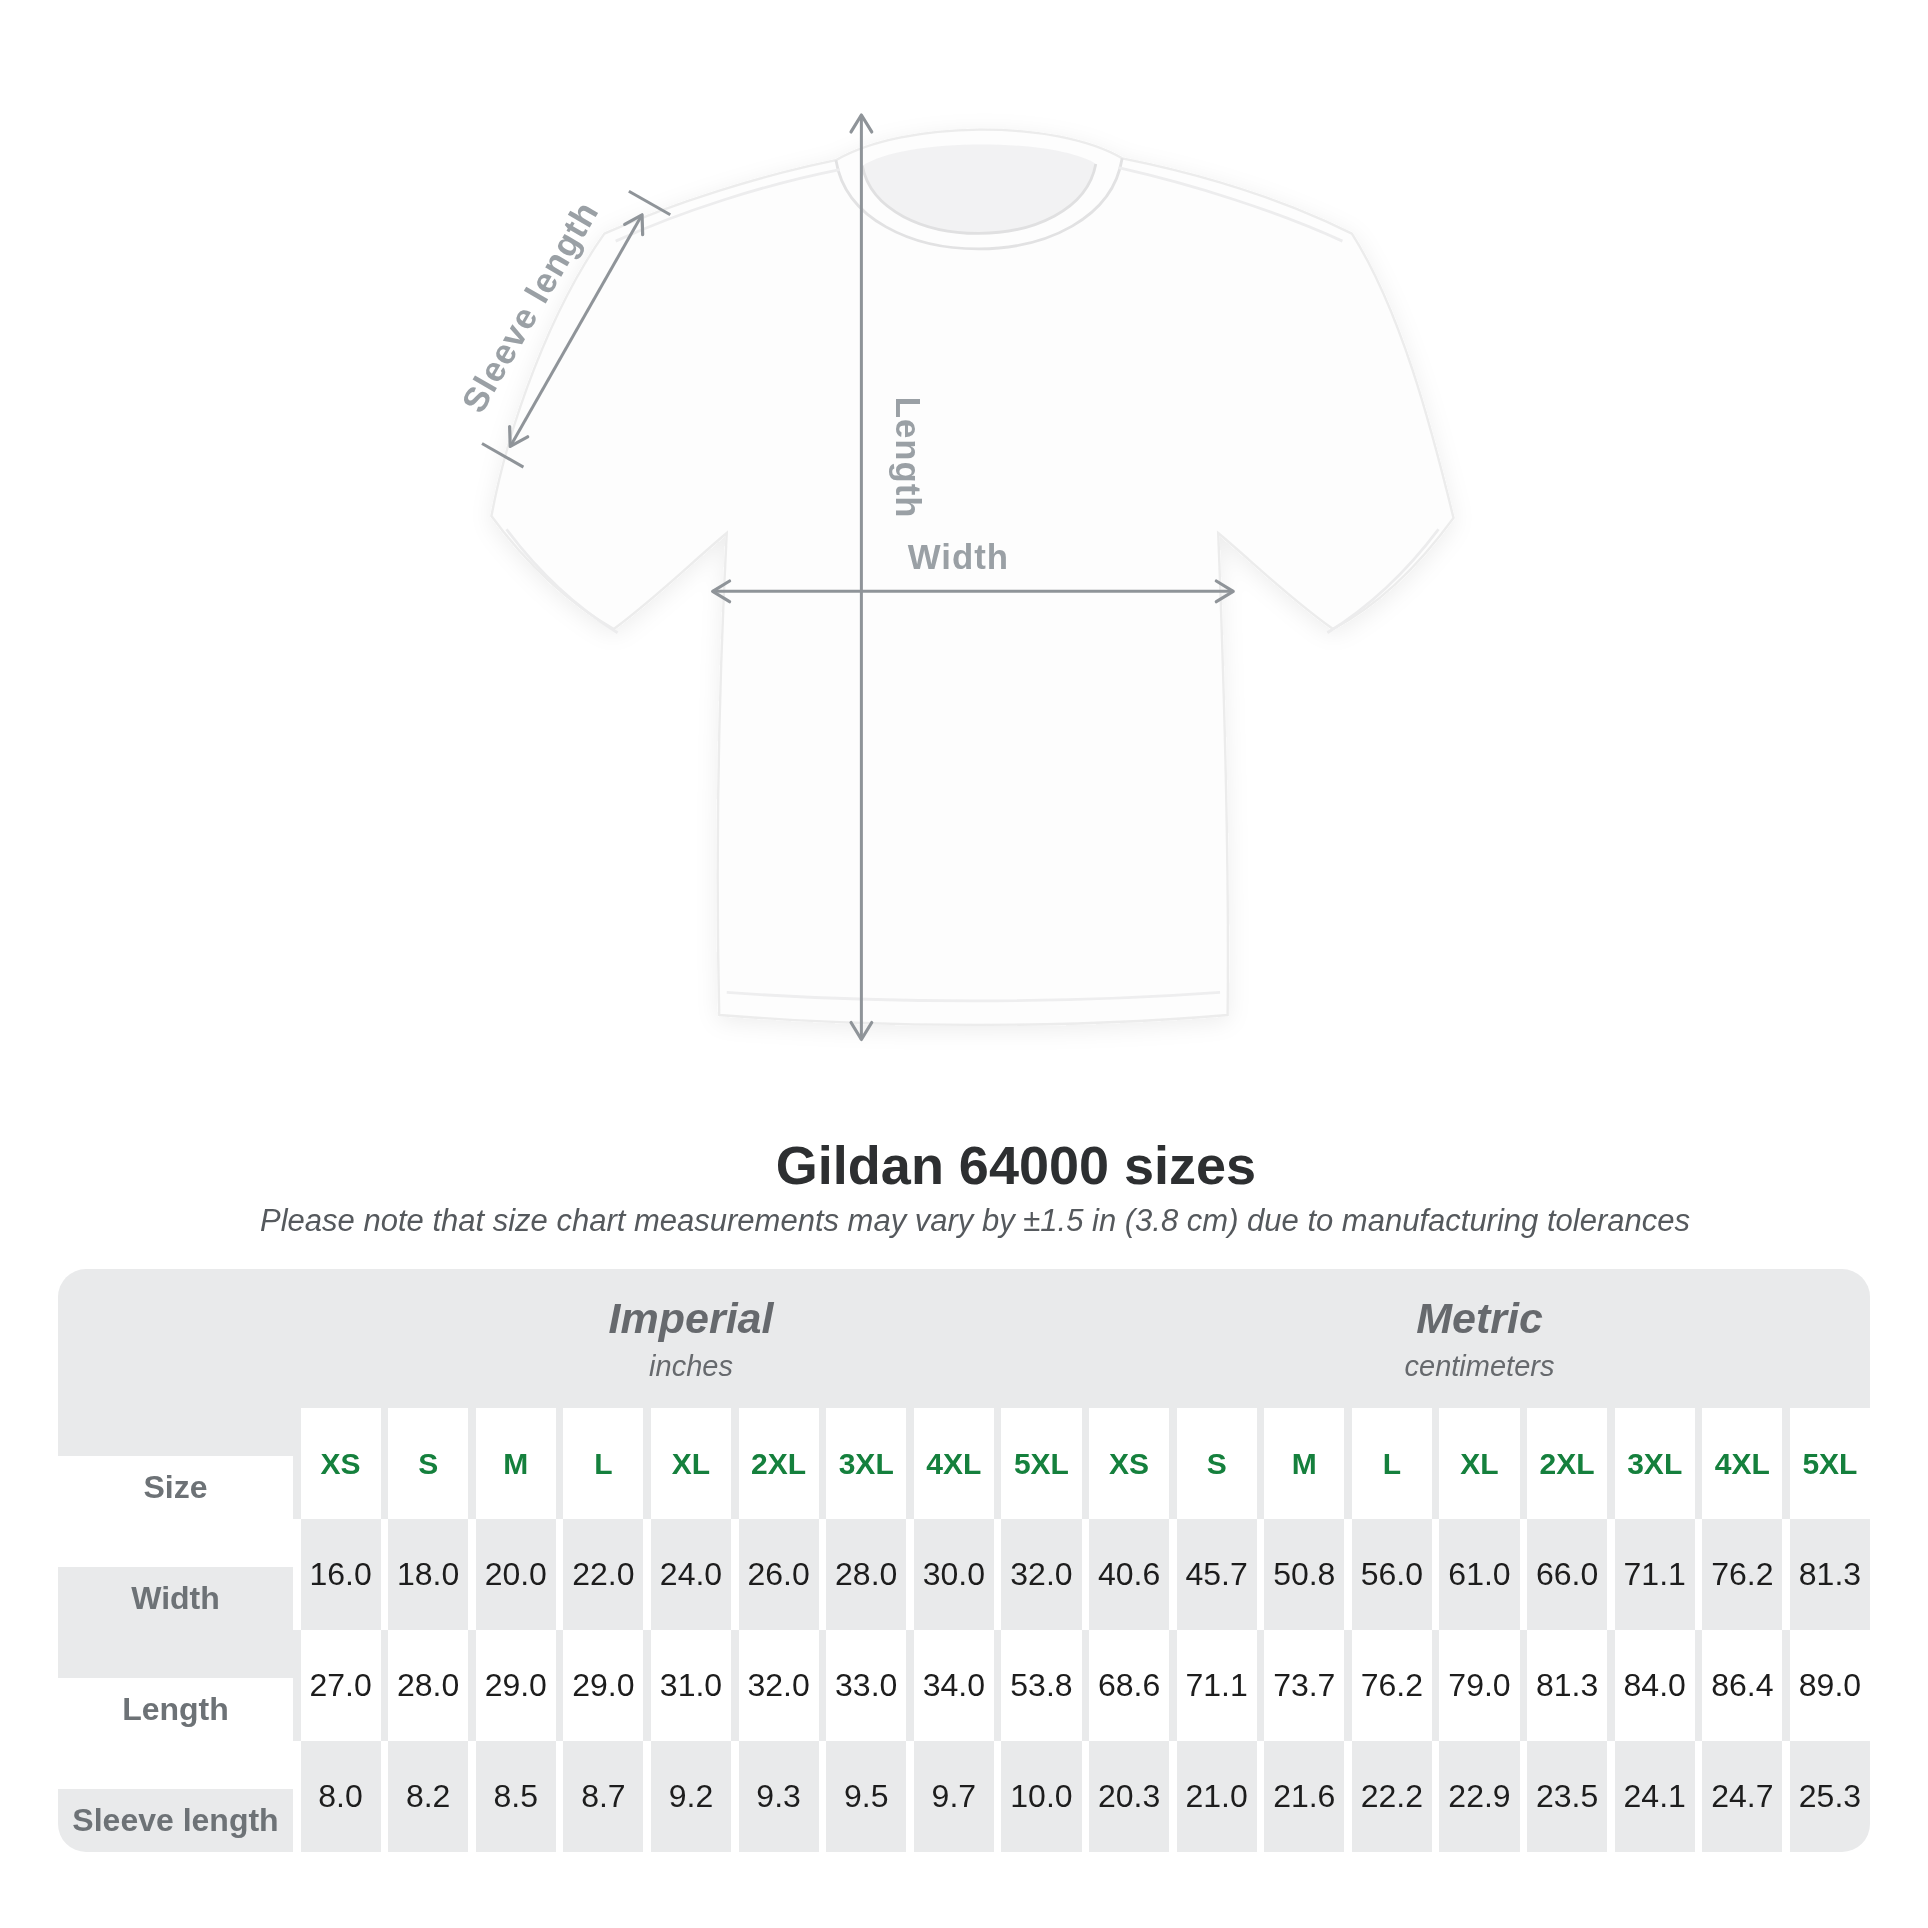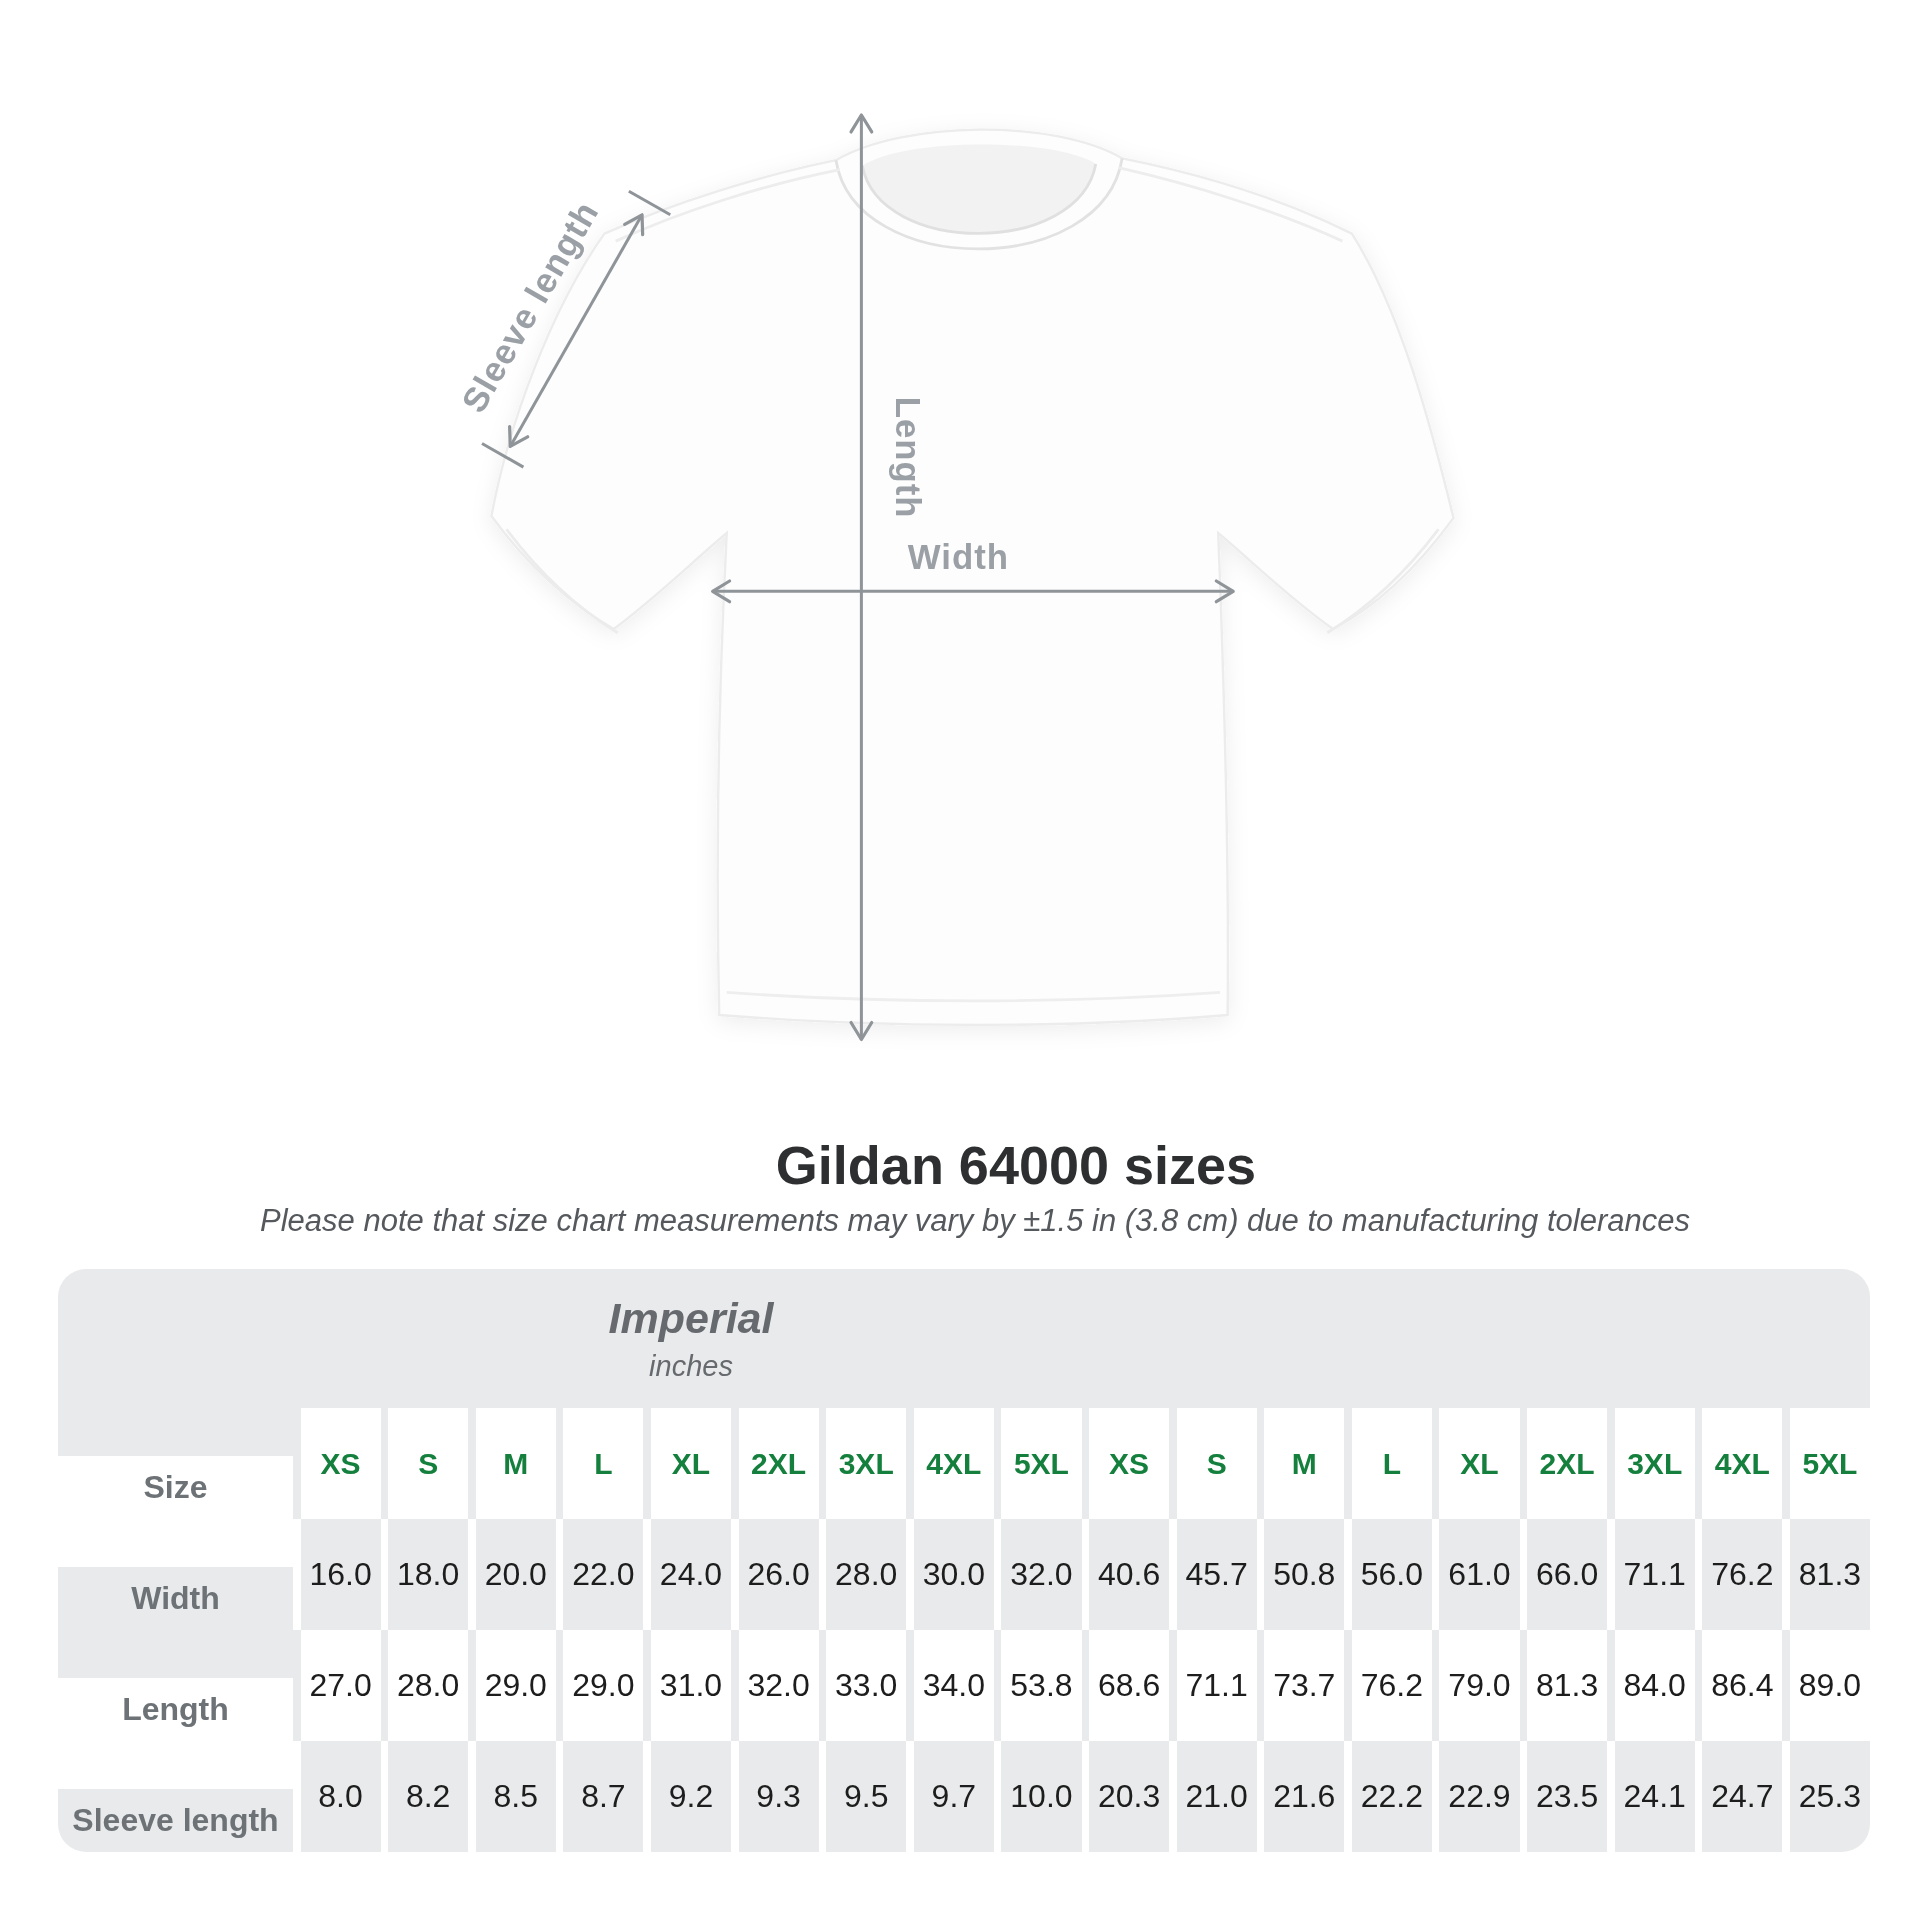--- a/index.html
+++ b/index.html
@@ -107,20 +107,24 @@
 <h1 class="title">Gildan 64000 sizes</h1>
 <p class="subtitle">Please note that size chart measurements may vary by ±1.5 in (3.8 cm) due to manufacturing tolerances</p>
 
 <div class="size-table">
 
   <div class="t-row band">
     <div class="cell corner-cell"></div>
     <div class="unit-group grp-imperial">
       <div class="g-name">Imperial</div>
       <div class="g-unit">inches</div>
+    </div>
+    <div class="unit-group grp-metric">
+      <div class="g-name">Metric</div>
+      <div class="g-unit">centimeters</div>
     </div>
   </div>
 
   <div class="t-row white-cells">
     <div class="cell label-cell">Size</div>
     <div class="cell size-cell">XS</div>
     <div class="cell size-cell">S</div>
     <div class="cell size-cell">M</div>
     <div class="cell size-cell">L</div>
     <div class="cell size-cell">XL</div>

